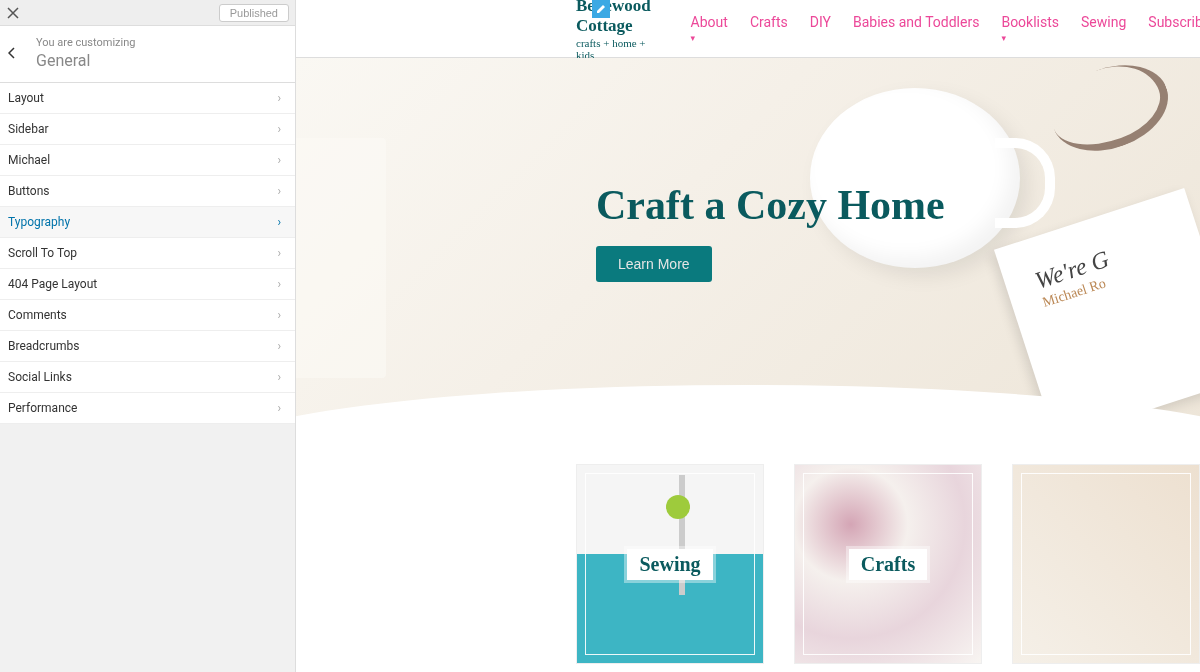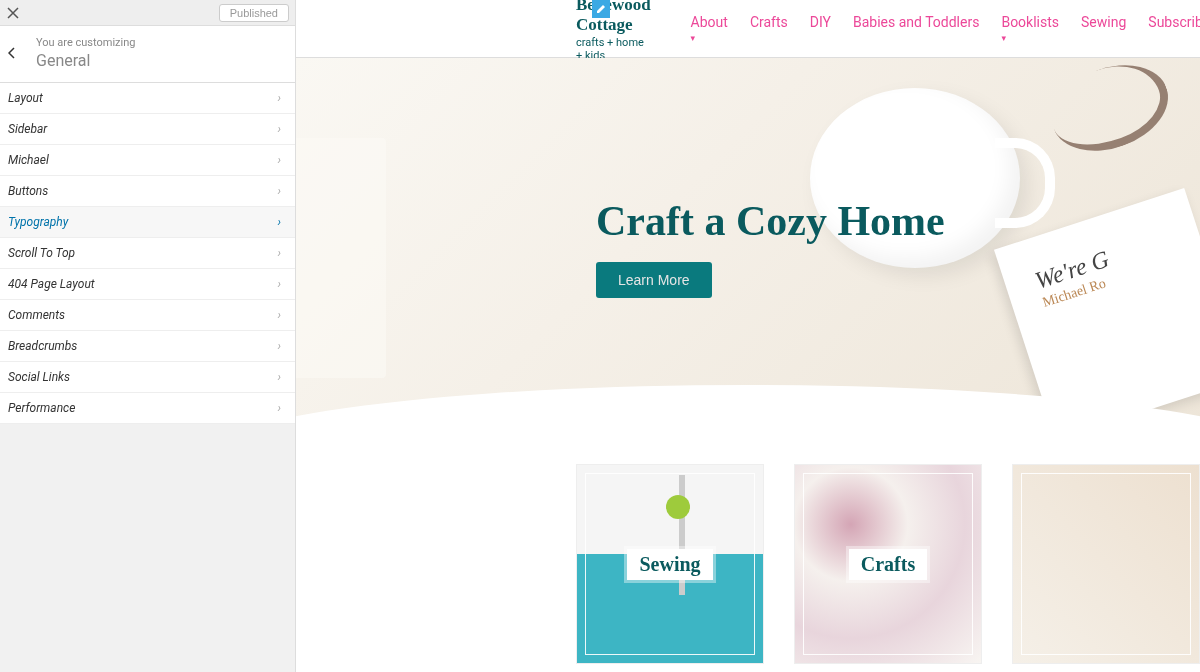--- a/index.html
+++ b/index.html
@@ -9,46 +9,46 @@
 
 .sidebar { width: 296px; background: #f1f1f1; border-right: 1px solid #ddd; display: flex; flex-direction: column; }
 .sidebar-top { height: 26px; background: #eee; display: flex; align-items: center; justify-content: space-between; border-bottom: 1px solid #ddd; }
 .close-btn { width: 26px; height: 26px; display: flex; align-items: center; justify-content: center; cursor: pointer; font-size: 14px; color: #555; }
 .publish-btn { margin-right: 6px; background: #fff; border: 1px solid #ccc; color: #999; font-size: 11px; padding: 2px 10px; border-radius: 3px; cursor: default; }
 .edit-badge { position: absolute; left: 296px; top: 0; width: 18px; height: 18px; background: #3ba9e4; display: flex; align-items: center; justify-content: center; }
 .sidebar-header { background: #fff; padding: 10px 14px 12px 36px; border-bottom: 1px solid #ddd; position: relative; }
 .back-btn { position: absolute; left: 8px; top: 50%; transform: translateY(-50%); cursor: pointer; font-size: 14px; color: #333; }
 .customizing-label { font-size: 11px; color: #888; }
 .section-title { font-size: 16px; color: #888; font-weight: 400; margin-top: 2px; }
-.menu-list { background: #fff; font-style: italic; }
+.menu-list { background: #fff; }
 .menu-item { display: flex; align-items: center; justify-content: space-between; padding: 8px 14px 8px 8px; border-bottom: 1px solid #eee; cursor: pointer; font-size: 12px; color: #333; }
 .menu-item.active { color: #0073aa; background: #f7f7f7; }
 .menu-item.active .chevron { color: #0073aa; }
 .chevron { color: #aaa; font-size: 12px; }
 
 
 .preview { flex: 1; background: #fff; position: relative; overflow: hidden; }
 .site-header { display: flex; align-items: center; padding: 0 30px 0 0; height: 58px; border-bottom: 1px solid #ddd; }
 .logo-col { margin-left: 280px; margin-right: 40px; }
 .logo-title { font-family: Georgia, serif; font-size: 17px; font-weight: 600; color: #0a5a5e; line-height: 1.15; }
-.logo-tag { font-size: 11px; color: #0a5a5e; margin-top: 2px; }
+.logo-tag { font-size: 11px; color: #0a5a5e; margin-top: 2px; font-family: Liberation Serif, serif; }
 .main-nav { display: flex; gap: 22px; margin-left: auto; }
 .nav-item { font-size: 14px; color: #ec4899; cursor: pointer; white-space: nowrap; display: flex; align-items: flex-start; gap: 3px; flex-direction: column; }
 .nav-caret { font-size: 9px; }
 
 .hero { height: 396px; position: relative; background: linear-gradient(135deg, #faf8f3 0%, #f5f0e8 40%, #ede5d8 100%); }
 .hero::after { content: ""; position: absolute; left: 0; right: 0; bottom: -1px; height: 70px; background: #fff; clip-path: ellipse(60% 100% at 50% 100%); }
 .hero-deco-cup { position: absolute; right: 180px; top: 30px; width: 210px; height: 180px; border-radius: 50%; background: #fff; box-shadow: inset -10px -10px 20px rgba(0,0,0,0.05), 8px 8px 20px rgba(0,0,0,0.08); }
 .hero-deco-cup::after { content:""; position:absolute; right:-35px; top:50px; width:50px; height:70px; border:10px solid #fff; border-left:none; border-radius:0 40px 40px 0; }
 .hero-deco-glasses { position: absolute; right: 30px; top: 10px; width: 120px; height: 80px; border: 8px solid #5a3a2a; border-radius: 50%; border-top: none; border-left: none; transform: rotate(-20deg); opacity: 0.6; }
 .hero-deco-book { position: absolute; right: -20px; bottom: 40px; width: 200px; height: 200px; background: #fff; transform: rotate(-18deg); box-shadow: -4px 4px 12px rgba(0,0,0,0.12); }
 .book-txt1 { position:absolute; top:30px; left:30px; font-family: Georgia, serif; font-style:italic; font-size:24px; color:#444; }
 .book-txt2 { position:absolute; top:58px; left:30px; font-family: Georgia, serif; font-size:14px; color:#b85; }
 .hero-deco-left-book { position:absolute; left:-30px; top:80px; width:120px; height:240px; background:#fcfaf5; border-radius:4px; opacity:0.6; }
-.hero-content { position: absolute; left: 300px; top: 140px; }
+.hero-content { position: absolute; left: 300px; top: 124px; }
 .hero-title { font-family: Georgia, 'Times New Roman', serif; font-size: 42px; font-weight: 700; color: #0a5a5e; line-height: 1.1; }
 .hero-sub { font-size: 18px; color: #222; margin-top: 10px; font-family: Georgia, serif; }
 .hero-btn { display: inline-block; margin-top: 18px; background: #0a7a7e; color: #e5e5e5; padding: 10px 22px; font-size: 14px; border: none; border-radius: 3px; cursor: pointer; }
 
 .cards { display: flex; gap: 30px; padding: 10px 0 0 280px; }
 .card { width: 255px; height: 200px; position: relative; border: 1px solid #eee; display: flex; align-items: center; justify-content: center; overflow: hidden; }
 .card-inner-border { position: absolute; inset: 8px; border: 1px solid rgba(255,255,255,0.9); pointer-events: none; }
 .card-1 { background: linear-gradient(to bottom, #f5f5f5 45%, #3db5c4 45%); }
 .card-1::before { content:""; position:absolute; top:10px; left:55%; width:6px; height:120px; background:#ccc; }
 .card-1::after { content:""; position:absolute; top:30px; left:48%; width:24px; height:24px; background:#9ecb3c; border-radius:50%; }

